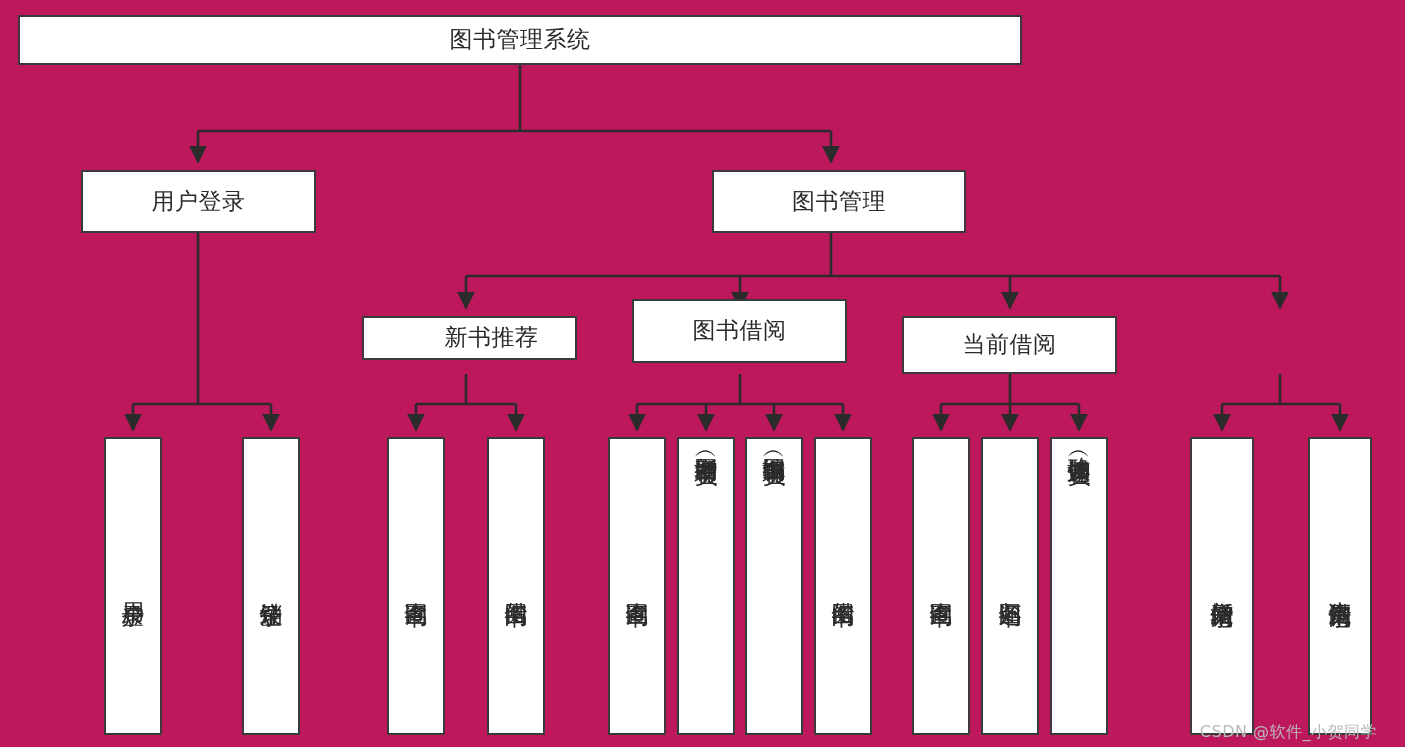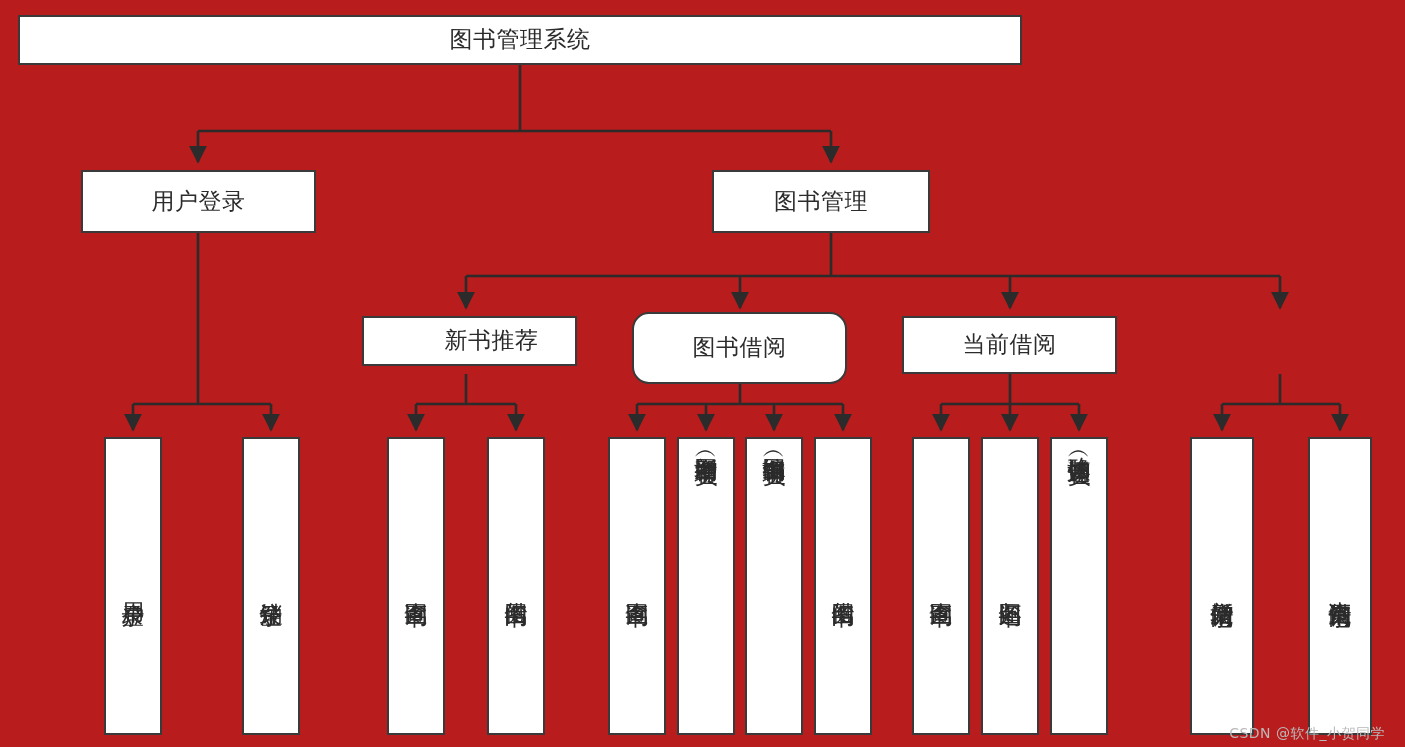--- a/index.html
+++ b/index.html
@@ -6,21 +6,21 @@
   html,body{margin:0;padding:0;}
   body{
     width:1405px;height:747px;
     background:#ffffff;
     font-family:"DejaVu Sans","Liberation Sans",sans-serif;
     overflow:hidden;
   }
   #diagram{
     position:relative;
     width:1405px;height:747px;
-    background:#b91c1c;
+    background:#be185d;
   }
   #edges{
     position:absolute;left:0;top:0;
     width:1405px;height:747px;
     pointer-events:none;
   }
   .node{
     position:absolute;
     box-sizing:border-box;
     background:#ffffff;
@@ -56,23 +56,23 @@
     margin:0 auto;
   }
   .node.vert.mid{
     align-items:center;
   }
   .node.vert.top{
     align-items:flex-start;
   }
   #watermark{
     position:absolute;
-    right:20px;
+    right:28px;
     bottom:4px;
-    font-size:14px;
+    font-size:16px;
     color:#b9b9b9;
     letter-spacing:0.5px;
     white-space:nowrap;
     z-index:5;
   }
 </style>
 </head>
 <body>
 
 <div id="diagram">
@@ -128,28 +128,28 @@
     </g>
   </svg>
 
   <div class="node horiz" style="left:18px;top:15px;width:1004px;height:50px;">
     <span class="label">图书管理系统</span>
   </div>
 
   <div class="node horiz" style="left:81px;top:170px;width:235px;height:63px;">
     <span class="label">用户登录</span>
   </div>
-  <div class="node horiz" style="left:712px;top:170px;width:218px;height:63px;">
+  <div class="node horiz" style="left:712px;top:170px;width:254px;height:63px;">
     <span class="label">图书管理</span>
   </div>
 
-  <div class="node horiz" style="left:362px;top:316px;width:215px;height:50px;padding-left:44px;">
+  <div class="node horiz" style="left:362px;top:316px;width:215px;height:44px;padding-left:44px;">
     <span class="label">新书推荐</span>
   </div>
-  <div class="node horiz" style="left:632px;top:312px;width:215px;height:72px;border-radius:17px;">
+  <div class="node horiz" style="left:632px;top:299px;width:215px;height:64px;">
     <span class="label">图书借阅</span>
   </div>
   <div class="node horiz" style="left:902px;top:316px;width:215px;height:58px;align-items:center;">
     <span class="label">当前借阅</span>
   </div>
 
   <div class="node vert mid" style="left:104px;top:437px;width:58px;height:298px;">
     <span class="label">用户登录</span>
   </div>
   <div class="node vert mid" style="left:242px;top:437px;width:58px;height:298px;">

